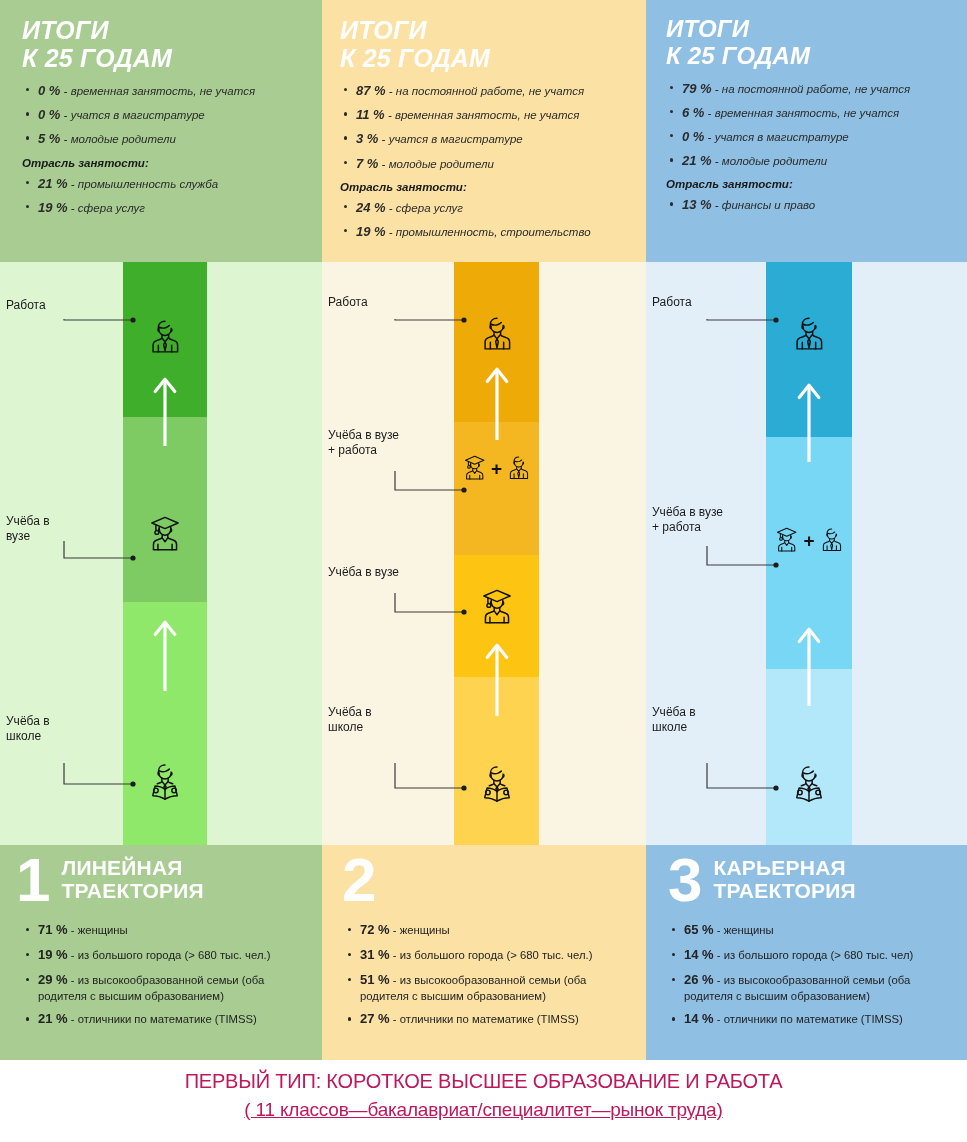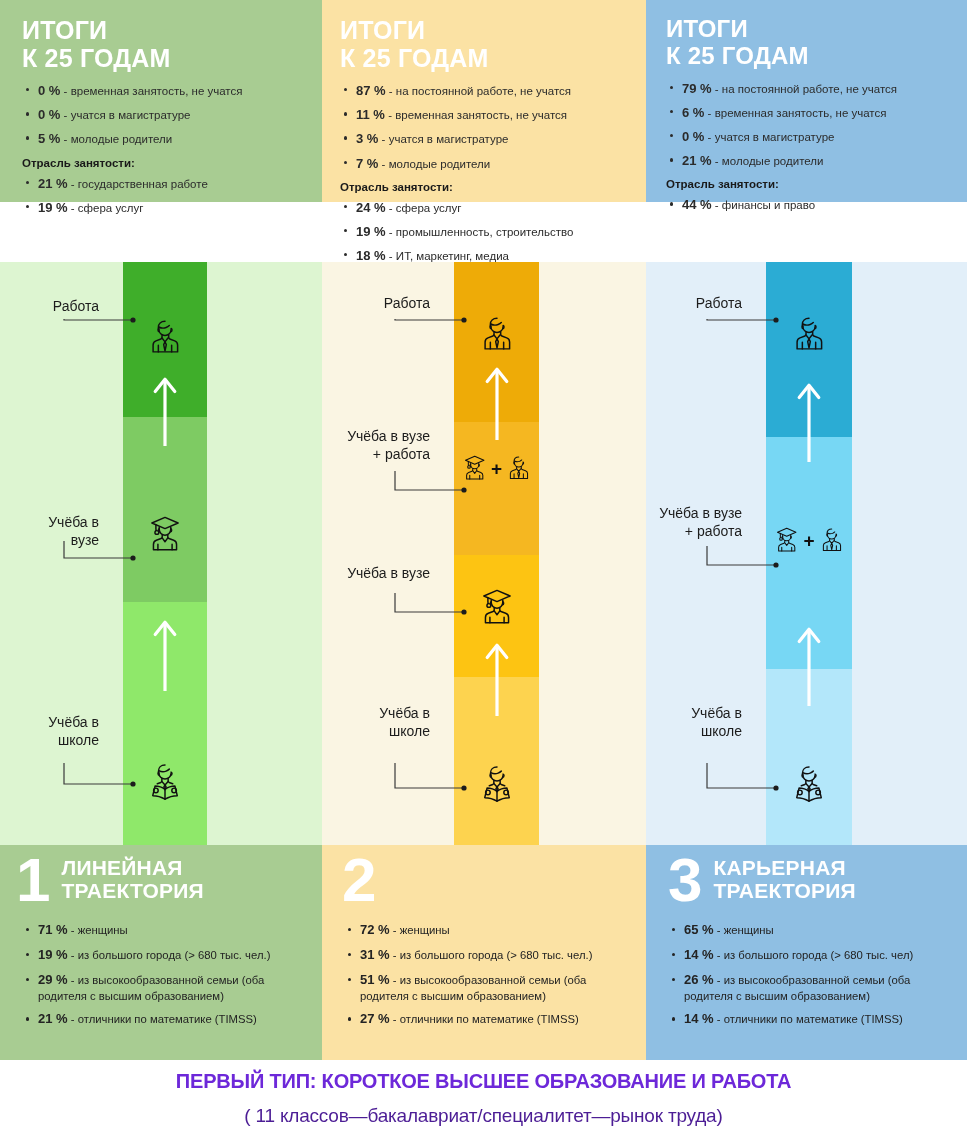--- a/index.html
+++ b/index.html
@@ -14,21 +14,21 @@
   .infographic { width:967px; height:1142px; position:relative; }
 
   .band { display:flex; width:100%; }
   .col  { position:relative; }
   .col.c1 { width:322px; }
   .col.c2 { width:324px; }
   .col.c3 { width:321px; }
 
   
   .header-band { height:262px; }
-  .hdr { height:202px; padding:16px 20px 0 22px; position:relative; }
+  .hdr { height:262px; padding:16px 20px 0 22px; position:relative;font-style:italic; }
   .hdr.c1 { padding-left:22px; }
   .hdr.c2 { padding-left:18px; }
   .hdr.c3 { padding-left:20px; }
 
   .hdr-title {
     color:#ffffff; font-weight:bold;
     font-size:25px; line-height:1.12;
     letter-spacing:.2px; white-space:pre-line;
     margin-bottom:10px;
   }
@@ -72,22 +72,22 @@
 
   .ic {
     position:absolute; left:50%; margin-left:-21px;
     width:42px; height:42px;
   }
   .ic.dual { margin-left:-37px; width:74px; height:42px; }
   .ic svg { display:block; width:100%; height:100%; }
 
   
   .lead {
-    position:absolute; text-align:right;
-    font-size:14px; line-height:1.28; color:#1c1c1c;
+    position:absolute; 
+    font-size:12px; line-height:1.28; color:#1c1c1c;
     white-space:pre-line;
   }
   .leadline { position:absolute; }
   .leadline svg { display:block; overflow:visible; }
 
   
   .footer-band { height:215px; }
   .foot { height:215px; position:relative; }
   .foot-head { display:flex; align-items:flex-start; padding:6px 14px 0 16px; }
   .foot.c2 .foot-head { padding-left:20px; }
@@ -117,75 +117,74 @@
     background:#232323;
   }
   .foot-list li .pct { font-weight:bold; font-size:13px; }
 
   
   .caption {
     position:absolute; left:0; right:0; bottom:0; height:82px;
     background:#ffffff; text-align:center; padding-top:10px;
   }
   .cap-main {
-    font-size:20px; font-weight:bold; color:#6d28d9;
+    font-size:20px; font-weight:normal; color:#be185d;
     letter-spacing:-.2px;
   }
   .cap-sub {
-    font-size:19px; color:#4c1d95; margin-top:12px; letter-spacing:-.2px;
+    font-size:19px; color:#be185d; margin-top:6px; letter-spacing:-.2px;text-decoration:underline;
   }
 </style>
 </head>
 <body>
 
 <div class="infographic">
 
   <div class="band header-band" id="header-band">
       <div class="col hdr c1" style="background: rgb(168, 204, 146); width: 322px;">
         <div class="hdr-title">ИТОГИ
 К 25 ГОДАМ</div>
         <ul class="stat-list">
           <li><span class="pct">0 %</span> <span>- временная занятость, не учатся</span></li>
           <li><span class="pct">0 %</span> <span>- учатся в магистратуре</span></li>
           <li><span class="pct">5 %</span> <span>- молодые родители</span></li>
         </ul>
         <div class="sector-head">Отрасль занятости:</div>
         <ul class="stat-list">
-          <li><span class="pct">21 %</span> <span>- государственная работе</span></li>
+          <li><span class="pct">21 %</span> <span>- промышленность служба</span></li>
           <li><span class="pct">19 %</span> <span>- сфера услуг</span></li>
         </ul>
       </div>
       <div class="col hdr c2" style="background: rgb(251, 226, 164); width: 324px;">
         <div class="hdr-title">ИТОГИ
 К 25 ГОДАМ</div>
         <ul class="stat-list">
           <li><span class="pct">87 %</span> <span>- на постоянной работе, не учатся</span></li>
           <li><span class="pct">11 %</span> <span>- временная занятость, не учатся</span></li>
           <li><span class="pct">3 %</span> <span>- учатся в магистратуре</span></li>
           <li><span class="pct">7 %</span> <span>- молодые родители</span></li>
         </ul>
         <div class="sector-head">Отрасль занятости:</div>
         <ul class="stat-list">
           <li><span class="pct">24 %</span> <span>- сфера услуг</span></li>
           <li><span class="pct">19 %</span> <span>- промышленность, строительство</span></li>
-          <li><span class="pct">18 %</span> <span>- ИТ, маркетинг, медиа</span></li>
         </ul>
       </div>
       <div class="col hdr c3" style="background: rgb(143, 191, 227); width: 321px;">
         <div class="hdr-title">ИТОГИ
 К 25 ГОДАМ</div>
         <ul class="stat-list">
           <li><span class="pct">79 %</span> <span>- на постоянной работе, не учатся</span></li>
           <li><span class="pct">6 %</span> <span>- временная занятость, не учатся</span></li>
           <li><span class="pct">0 %</span> <span>- учатся в магистратуре</span></li>
           <li><span class="pct">21 %</span> <span>- молодые родители</span></li>
         </ul>
         <div class="sector-head">Отрасль занятости:</div>
         <ul class="stat-list">
-          <li><span class="pct">44 %</span> <span>- финансы и право</span></li>
+          <li><span class="pct">13 %</span> <span>- финансы и право</span></li>
         </ul>
       </div>
     </div>
 
   <div class="band ladder-band" id="ladder-band">
       <div class="col ladder c1" style="background: rgb(221, 245, 209); width: 322px;">
         <div class="strip" style="left: 123px; width: 84px;">
           <div class="seg" style="top: 0px; height: 155px; background: rgb(63, 174, 42);"></div>
           <div class="seg" style="top: 155px; height: 185px; background: rgb(126, 203, 99);"></div>
           <div class="seg" style="top: 340px; height: 243px; background: rgb(143, 232, 106);"></div>

